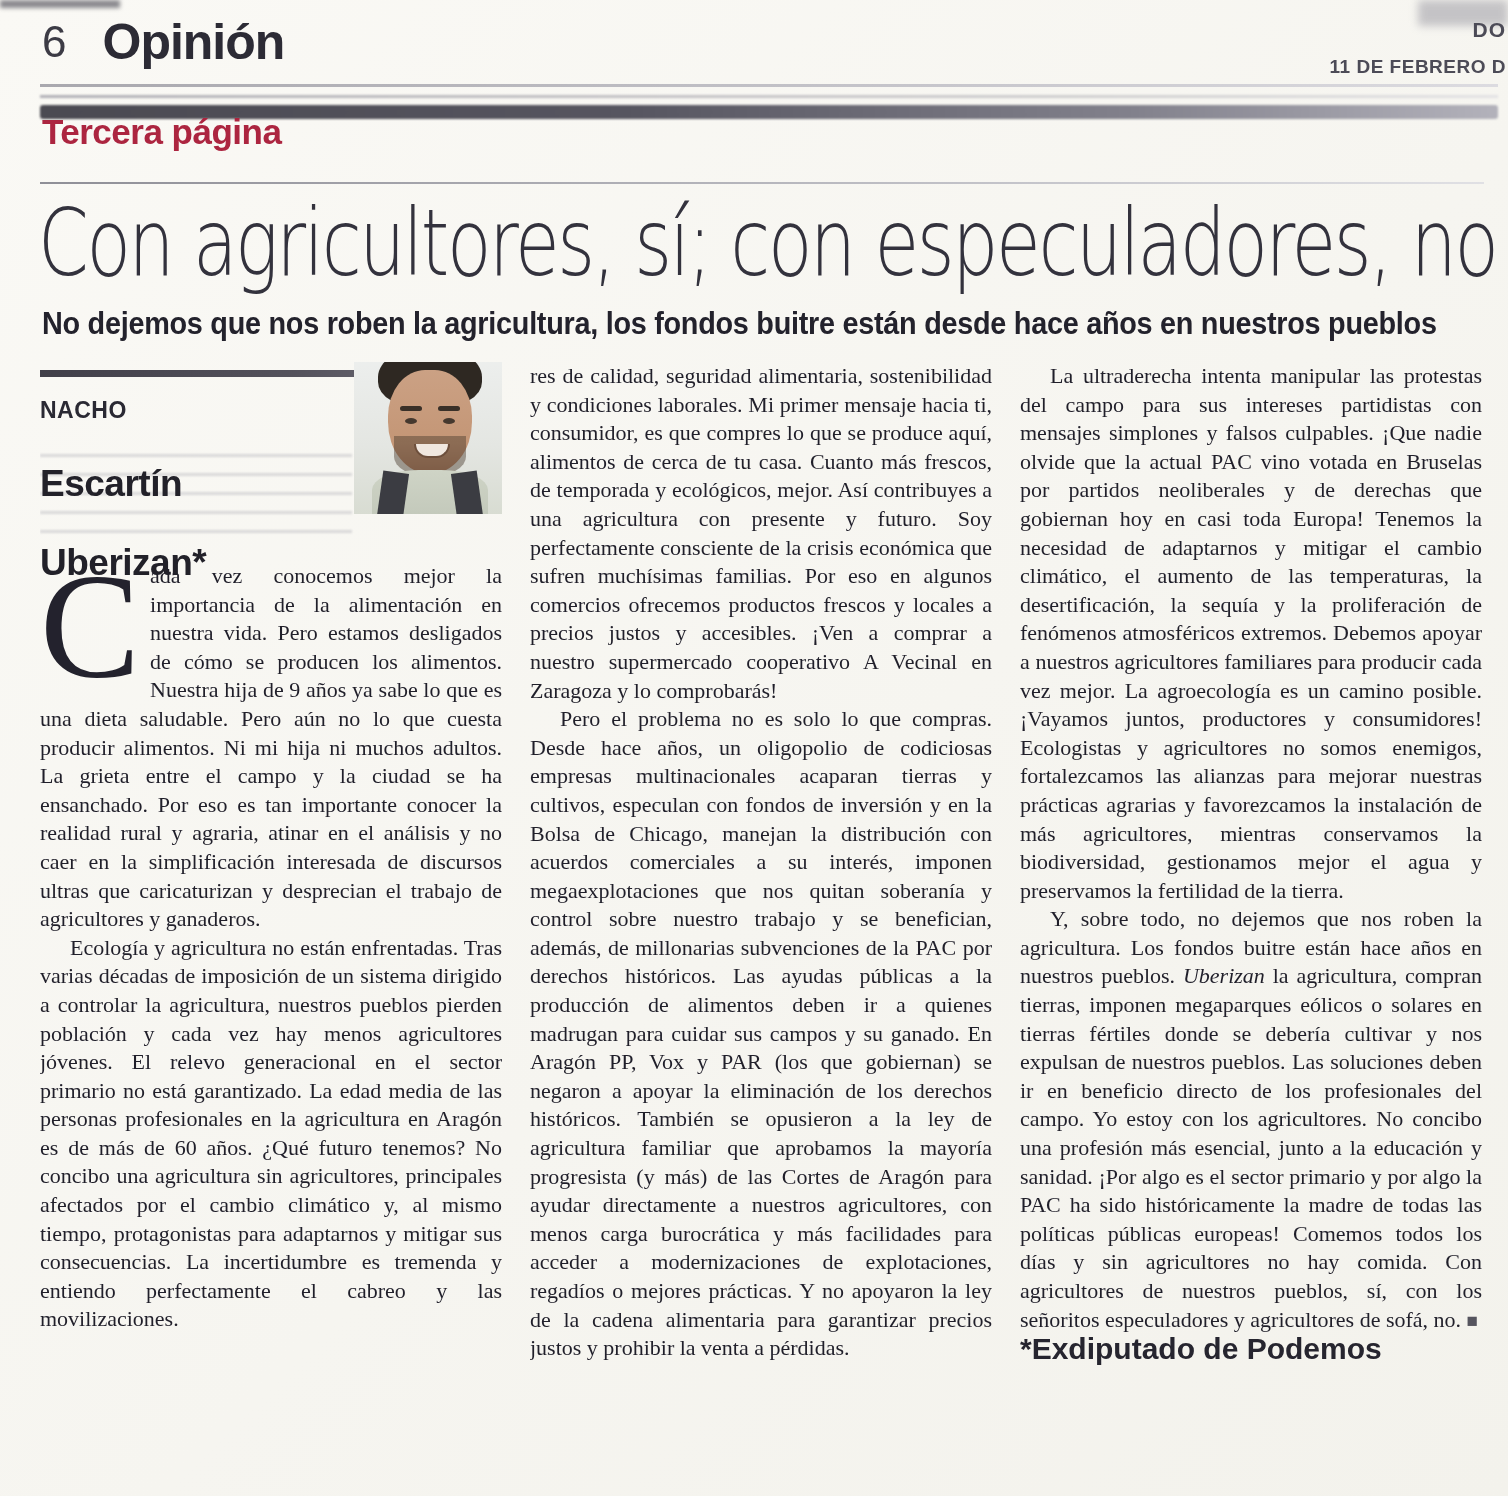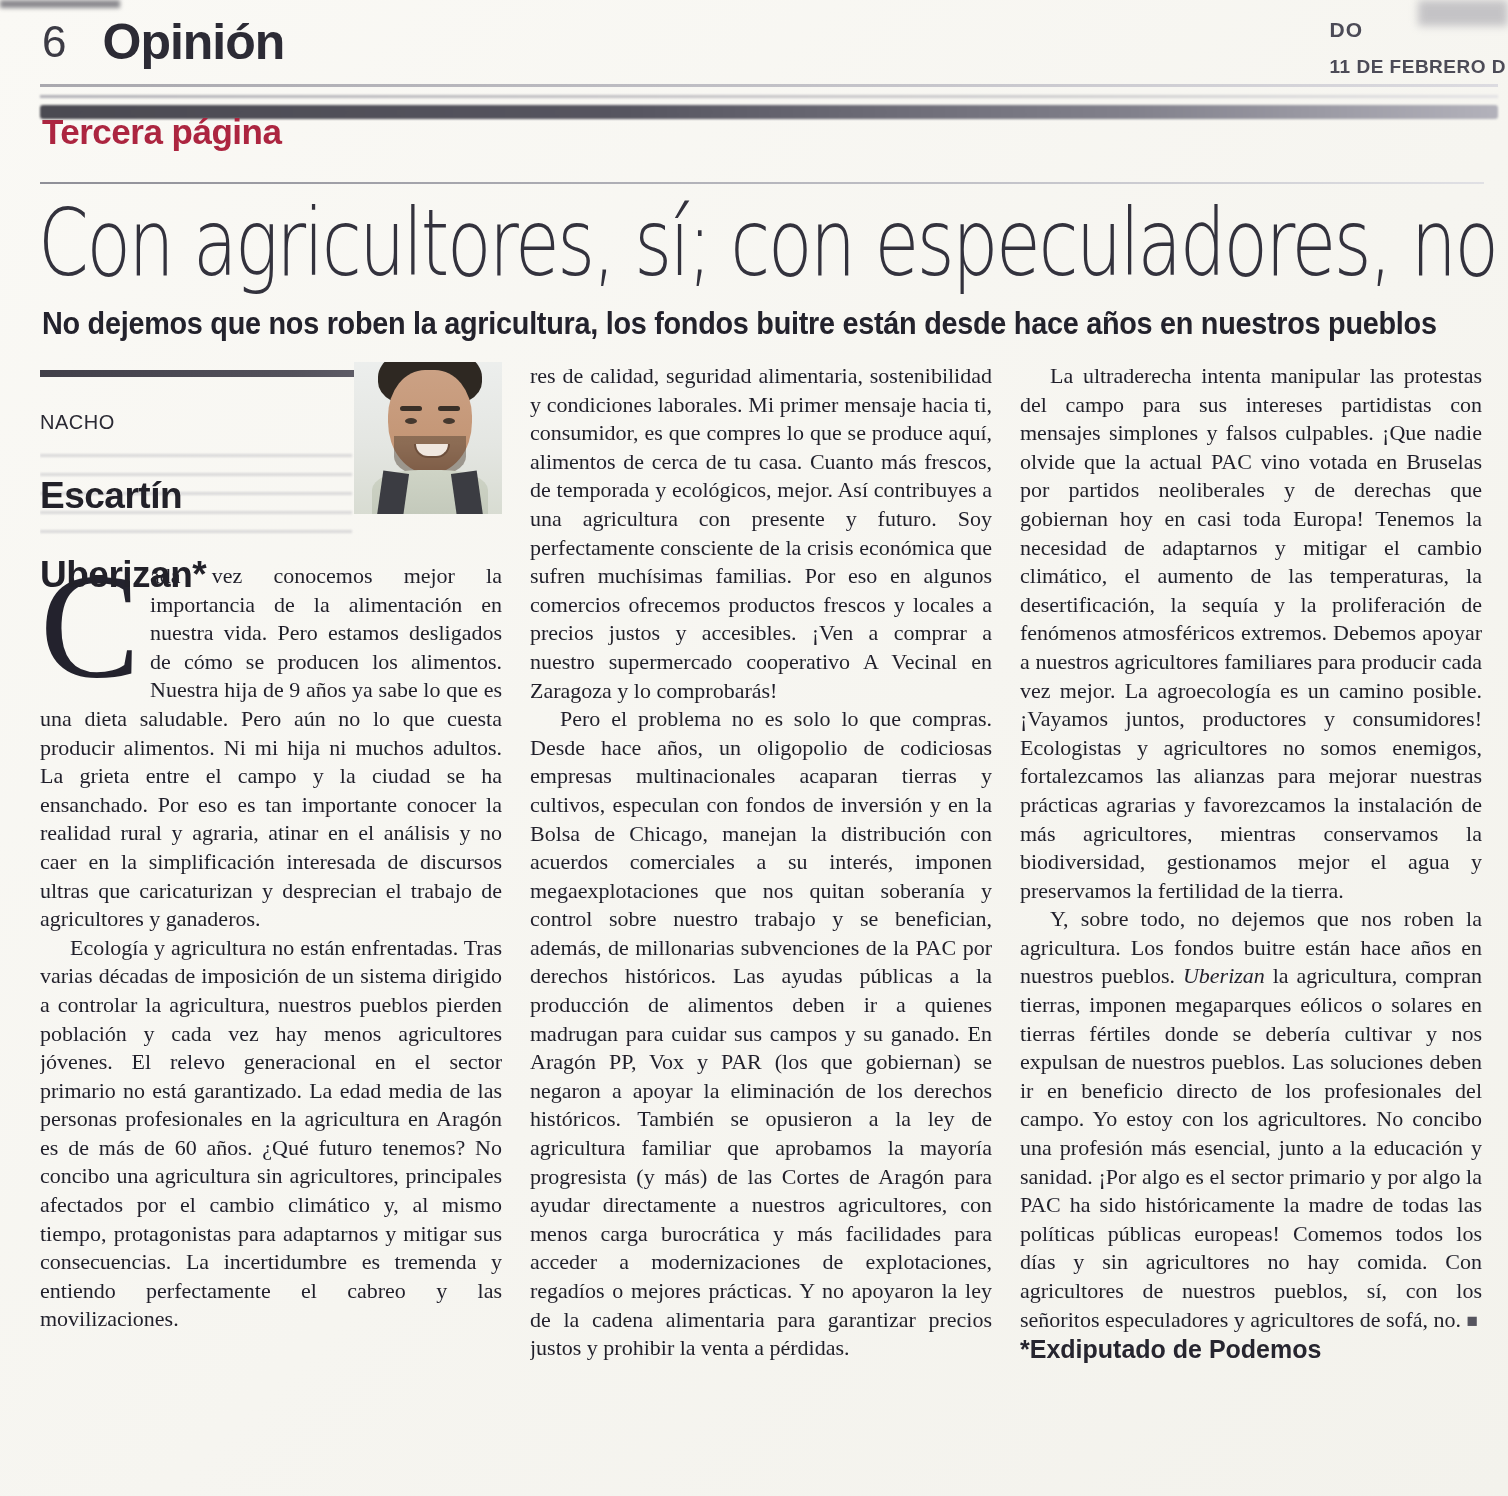--- a/index.html
+++ b/index.html
@@ -16,21 +16,21 @@
   .page-number{
     display:inline-block;font-family:"Liberation Sans",sans-serif;
     font-size:44px;color:#3c3b45;vertical-align:top;line-height:52px;
   }
   .section-title{
     display:inline-block;font-family:"Liberation Sans",sans-serif;
     font-size:50px;font-weight:bold;letter-spacing:-1px;color:#2c2b35;
     margin-left:32px;line-height:52px;
   }
   .dateline{
-    position:absolute;right:-6px;top:2px;text-align:left;
+    position:absolute;right:-6px;top:2px;text-align:right;
     font-family:"Liberation Sans",sans-serif;color:#4c4b57;
   }
   .dateline .dl1{font-size:21px;font-weight:bold;letter-spacing:1px;}
   .dateline .dl2{font-size:19px;font-weight:bold;letter-spacing:0.5px;margin-top:14px;}
   
   .head-rules{position:absolute;top:84px;left:40px;right:10px;}
   .rule-thin-1{height:3px;background:linear-gradient(to right,#a9a8ae,#c6c5cb 60%,#dcdbe0);filter:blur(0.6px);}
   .rule-thin-2{height:3px;margin-top:8px;background:linear-gradient(to right,#b2b1b7,#cfcecf 70%,#e3e2e4);filter:blur(0.8px);}
   .rule-band{
     height:14px;margin-top:7px;border-radius:3px;
@@ -65,21 +65,21 @@
     font-size:22px;line-height:28.6px;text-align:justify;overflow:hidden;
   }
   .col{overflow:hidden;}
   .col p{margin:0;}
   .col p.indent{text-indent:30px;}
   
   .author-block{position:relative;height:186px;margin-bottom:14px;}
   .author-rule{position:absolute;top:8px;left:0;right:0;height:7px;
     background:linear-gradient(to right,#413f49,#54525c 55%,#6a6873 85%,#8b8a94);filter:blur(0.7px);}
   .author-names{position:relative;padding-top:34px;font-family:"Liberation Sans",sans-serif;z-index:2;}
-  .author-first{font-size:20px;font-weight:normal;letter-spacing:0.5px;color:#2a2933;margin-top:12px;}
+  .author-first{font-size:23px;font-weight:bold;letter-spacing:0.5px;color:#2a2933;}
   .author-last{font-size:37px;font-weight:bold;letter-spacing:-0.5px;line-height:40px;color:#222129;margin-top:39px;}
   .ghost-lines{
     position:absolute;left:0;right:150px;top:92px;height:92px;z-index:1;
     background:repeating-linear-gradient(180deg,rgba(96,96,118,0.20) 0 3px,transparent 3px 19px);
     filter:blur(1.1px);
   }
   
   .photo{
     position:absolute;right:-2px;top:-18px;width:150px;height:170px;overflow:hidden;z-index:3;
     background:linear-gradient(180deg,#eef0ef 0%,#e4e6e2 60%,#d8dcd2 100%);
@@ -100,21 +100,21 @@
   .photo .strap-l{position:absolute;left:26px;top:128px;width:26px;height:46px;background:#3b3c42;transform:rotate(8deg);}
   .photo .strap-r{position:absolute;left:100px;top:128px;width:26px;height:46px;background:#3b3c42;transform:rotate(-8deg);}
   
   .dropcap{
     float:left;font-size:150px;line-height:116px;padding:6px 10px 0 0;
     color:#23222d;font-weight:400;
   }
   
   .footnote{
     font-family:"Liberation Sans",sans-serif;font-weight:bold;
-    font-size:25px;margin-top:2px;text-align:left;color:#26252f;
+    font-size:30px;margin-top:2px;text-align:left;color:#26252f;
   }
   .end-mark{color:#55545e;font-size:19px;letter-spacing:2px;}
   .ital{font-style:italic;}
   
   .smudge-tl{position:absolute;top:0;left:0;width:120px;height:8px;background:#5a5962;filter:blur(2px);opacity:0.7;}
   .smudge-tr{position:absolute;top:0;right:0;width:90px;height:26px;background:#9c9ba4;filter:blur(4px);opacity:0.55;}
 </style>
 </head>
 <body>
 

